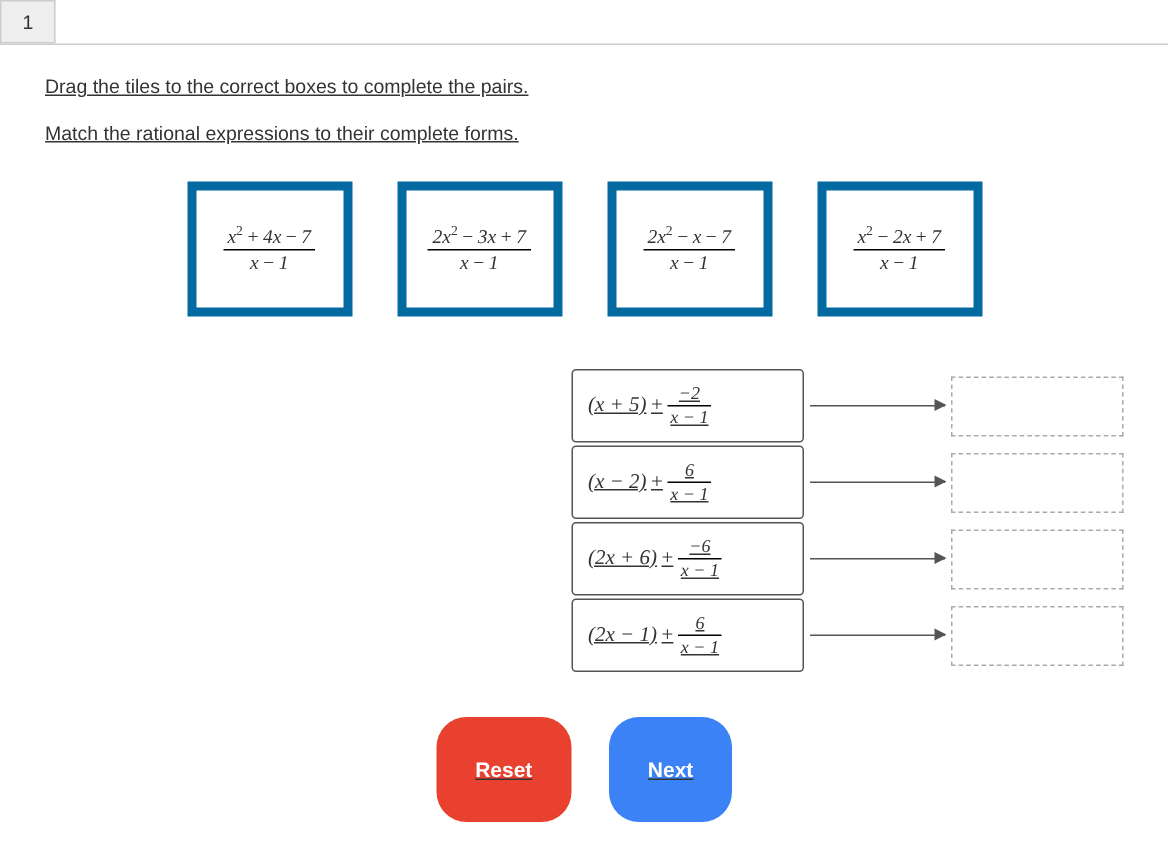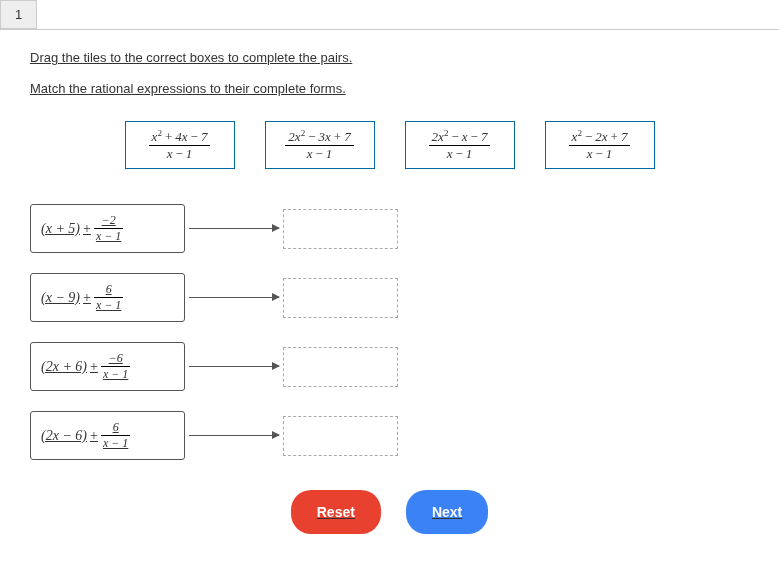--- a/index.html
+++ b/index.html
@@ -1,35 +1,35 @@
 <!DOCTYPE html>
 <html><head>
 <meta charset="utf-8">
 <style>
 * { box-sizing: border-box; margin: 0; padding: 0; }
 body { font-family: Arial, sans-serif; font-size: 13px; color: #333; background: #fff; width: 779px; }
 .tab { display: inline-block; background: #eee; border: 1px solid #ccc; padding: 6px 14px; font-size: 13px; margin: 0; }
 .content { padding: 20px 30px; border-top: 1px solid #ccc; text-decoration: underline; }
 .instr { margin-bottom: 16px; }
 .tiles-row { display: flex; justify-content: center; gap: 30px; margin: 25px 0 35px; }
-.tile { border: 1px solid #0369a1; padding: 6px 8px; text-align: center; background: #fff; cursor: grab; min-width: 110px; }
+.tile { border: 6px solid #0369a1; padding: 22px 8px; text-align: center; background: #fff; cursor: grab; min-width: 110px; }
 .frac { display: inline-block; text-align: center; vertical-align: middle; font-family: 'Times New Roman', serif; font-style: italic; font-size: 13px; }
 .frac .num { display: block; padding: 0 3px; }
 .frac .den { display: block; border-top: 1px solid #000; padding: 0 3px; }
 .sfrac { display: inline-block; text-align: center; vertical-align: middle; font-family: 'Times New Roman', serif; font-style: italic; font-size: 12px; }
 .sfrac .num { display: block; padding: 0 2px; }
 .sfrac .den { display: block; border-top: 1px solid #000; padding: 0 2px; }
-.pairs { display: flex; flex-direction: column; align-items: flex-start; gap: 20px; margin-bottom: 30px; }
+.pairs { display: flex; flex-direction: column; align-items: flex-end; gap: 2px; margin-bottom: 30px; }
 .pair-row { display: flex; align-items: center; }
 .formbox { border: 1.5px solid #555; border-radius: 3px; padding: 8px 10px; min-width: 155px; text-align: left; font-family: 'Times New Roman', serif; font-style: italic; font-size: 14px; display: flex; align-items: center; }
 .arrow { width: 90px; position: relative; height: 1px; background: #555; margin: 0 4px; }
 .arrow::after { content: ''; position: absolute; right: -1px; top: -4px; border-left: 8px solid #555; border-top: 4px solid transparent; border-bottom: 4px solid transparent; }
 .dropzone { border: 1px dashed #aaa; width: 115px; height: 40px; background: #fff; }
 .buttons { display: flex; justify-content: center; gap: 25px; margin-top: 20px; }
-.btn { border: none; border-radius: 20px; padding: 14px 26px; color: #fff; font-size: 14px; font-weight: bold; cursor: pointer; }
+.btn { border: none; border-radius: 20px; padding: 27px 26px; color: #fff; font-size: 14px; font-weight: bold; cursor: pointer; }
 .btn-reset { background: #e8412f; }
 .btn-next { background: #3b82f6; }
 sup { font-size: 0.7em; font-style: normal; }
 .op { font-style: normal; margin: 0 3px; }
 </style>
 </head>
 <body>
 
 
 
@@ -76,21 +76,21 @@
           <span class="num">−2</span>
           <span class="den">x − 1</span>
         </span>
       </div>
       <div class="arrow"></div>
       <div class="dropzone"></div>
     </div>
 
     <div class="pair-row">
       <div class="formbox">
-        <span>(x − 9)</span>
+        <span>(x − 2)</span>
         <span class="op">+</span>
         <span class="sfrac">
           <span class="num">6</span>
           <span class="den">x − 1</span>
         </span>
       </div>
       <div class="arrow"></div>
       <div class="dropzone"></div>
     </div>
 
@@ -102,21 +102,21 @@
           <span class="num">−6</span>
           <span class="den">x − 1</span>
         </span>
       </div>
       <div class="arrow"></div>
       <div class="dropzone"></div>
     </div>
 
     <div class="pair-row">
       <div class="formbox">
-        <span>(2x − 6)</span>
+        <span>(2x − 1)</span>
         <span class="op">+</span>
         <span class="sfrac">
           <span class="num">6</span>
           <span class="den">x − 1</span>
         </span>
       </div>
       <div class="arrow"></div>
       <div class="dropzone"></div>
     </div>
 

